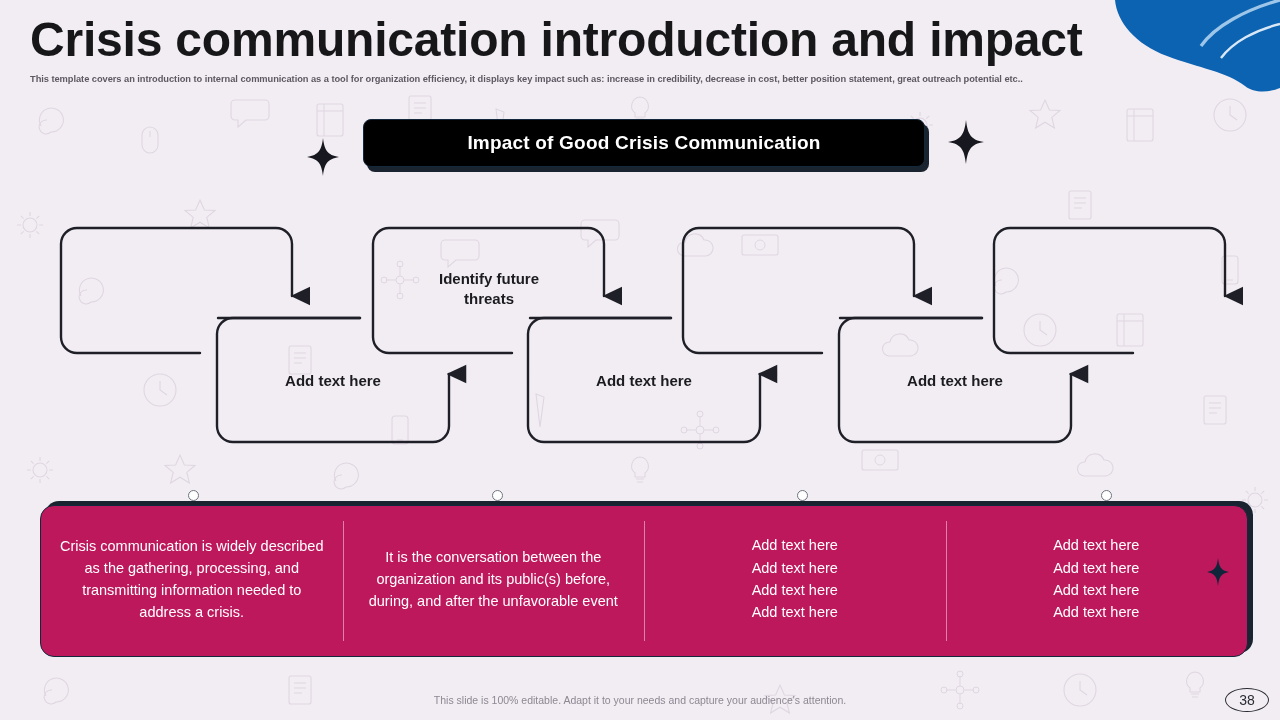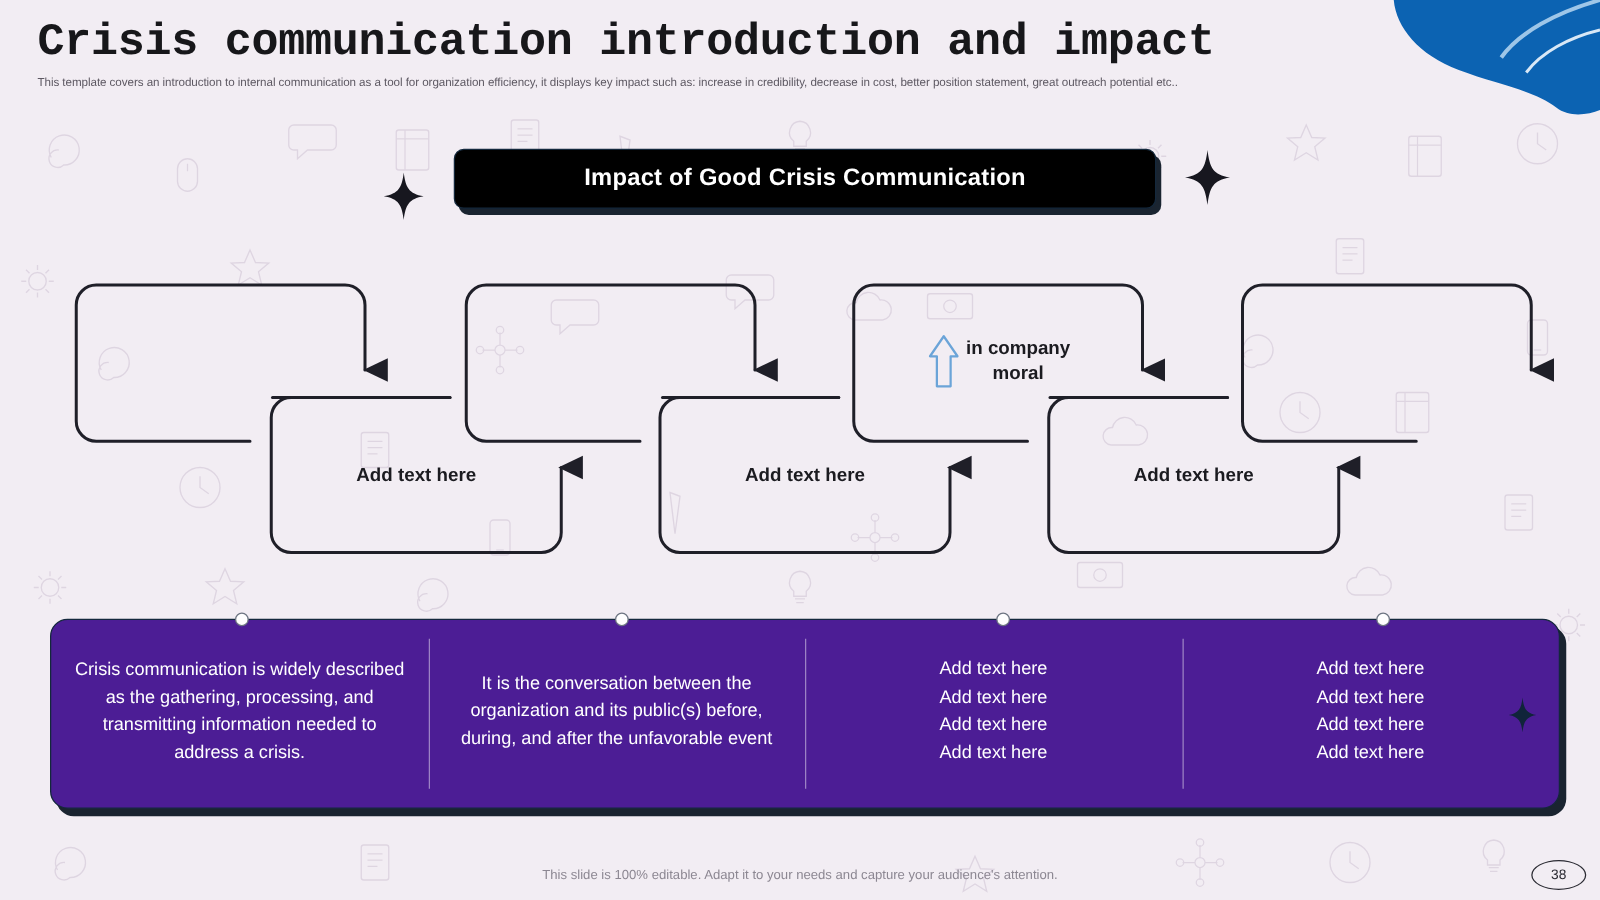--- a/index.html
+++ b/index.html
@@ -24,34 +24,35 @@
     position: absolute;
     top: 0; right: 0;
     width: 185px; height: 92px;
     z-index: 1;
     pointer-events: none;
   }
 
   
   .header { position: absolute; top: 14px; left: 30px; right: 190px; z-index: 3; }
   .page-title {
-    font-family: Liberation Mono, monospace;
-    font-size: 36px;
+    font-family: Liberation Sans, sans-serif;
+    font-size: 48px;
     font-weight: 700;
     color: #17171a;
     letter-spacing: -0.2px;
     line-height: 1.1;
     white-space: nowrap;
   }
   .page-subtitle {
     margin-top: 7px;
     font-size: 9.3px;
     color: #5d5862;
     letter-spacing: -0.05px;
     white-space: nowrap;
+    font-weight: bold;
   }
 
   
   .banner-wrap {
     position: absolute;
     left: 363px; top: 119px;
     width: 562px; height: 48px;
     z-index: 4;
   }
   .banner-shadow {
@@ -98,23 +99,23 @@
   .arrow-up-icon { flex: 0 0 auto; margin-right: 3px; }
 
   
   .bar-wrap { position: absolute; left: 40px; top: 495px; width: 1208px; height: 158px; z-index: 4; }
   .bar-shadow {
     position: absolute; left: 5px; top: 6px;
     width: 1208px; height: 152px;
     background: #1a2430; border-radius: 14px;
   }
   .bar {
-    position: absolute; left: 0; top: 0;
+    position: absolute; left: 0; top: 10px;
     width: 1208px; height: 152px;
-    background: #4c1d95;
+    background: #be185d;
     border: 1.5px solid #14283c;
     border-radius: 14px;
     display: flex;
   }
   .bar-col {
     flex: 1;
     display: flex; align-items: center; justify-content: center;
     padding: 10px 14px 14px;
     position: relative;
   }
@@ -146,21 +147,21 @@
     font-size: 10.5px;
     color: #8c8792;
     z-index: 3;
   }
   .page-badge {
     position: absolute; right: 11px; bottom: 8px;
     width: 44px; height: 24px;
     border-radius: 50%;
     border: 1px solid #2b2b33;
     color: #2b2b33;
-    font-size: 11px;
+    font-size: 14px;
     display: flex; align-items: center; justify-content: center;
     z-index: 6;
     background: transparent;
   }
 </style>
 </head>
 <body>
 
 <svg class="bg-doodles" width="1280" height="720" viewBox="0 0 1280 720" aria-hidden="true">
   <defs>
@@ -326,27 +327,24 @@
     <path d="M1133,353 H1010 a16,16 0 0 1 -16,-16 V244 a16,16 0 0 1 16,-16 H1209 a16,16 0 0 1 16,16 V296" fill="none" stroke="#1f1f28" stroke-width="2.4" stroke-linecap="round" marker-end="url(#arrow-down)"></path>
 
     <path d="M360,318 H233 a16,16 0 0 0 -16,16 V426 a16,16 0 0 0 16,16 H433 a16,16 0 0 0 16,-16 V374" fill="none" stroke="#1f1f28" stroke-width="2.4" stroke-linecap="round" marker-end="url(#arrow-up)"></path>
 
     <path d="M671,318 H544 a16,16 0 0 0 -16,16 V426 a16,16 0 0 0 16,16 H744 a16,16 0 0 0 16,-16 V374" fill="none" stroke="#1f1f28" stroke-width="2.4" stroke-linecap="round" marker-end="url(#arrow-up)"></path>
 
     <path d="M982,318 H855 a16,16 0 0 0 -16,16 V426 a16,16 0 0 0 16,16 H1055 a16,16 0 0 0 16,-16 V374" fill="none" stroke="#1f1f28" stroke-width="2.4" stroke-linecap="round" marker-end="url(#arrow-up)"></path>
   </svg>
 
 
-
-  <div class="node-text with-icon" style="left:699px; top:246px; width:200px; height:86px;">
-    <svg class="arrow-up-icon" width="26" height="46" viewBox="0 0 26 46" aria-hidden="true">
-      <path d="M13,3 L24,19 H18.5 V43 H7.5 V19 H2 Z" fill="none" stroke="#6ba4d8" stroke-width="1.8" stroke-linejoin="round"></path>
-    </svg>
-    <span>in company<br>moral</span>
-  </div>
+  <div class="node-text" style="left:389px; top:246px; width:200px; height:86px;">
+    <span>Identify future<br>threats</span>
+  </div>
+
 
 
   <div class="node-text" style="left:233px; top:358px; width:200px; height:46px;">
     <span>Add text here</span>
   </div>
   <div class="node-text" style="left:544px; top:358px; width:200px; height:46px;">
     <span>Add text here</span>
   </div>
   <div class="node-text" style="left:855px; top:358px; width:200px; height:46px;">
     <span>Add text here</span>

